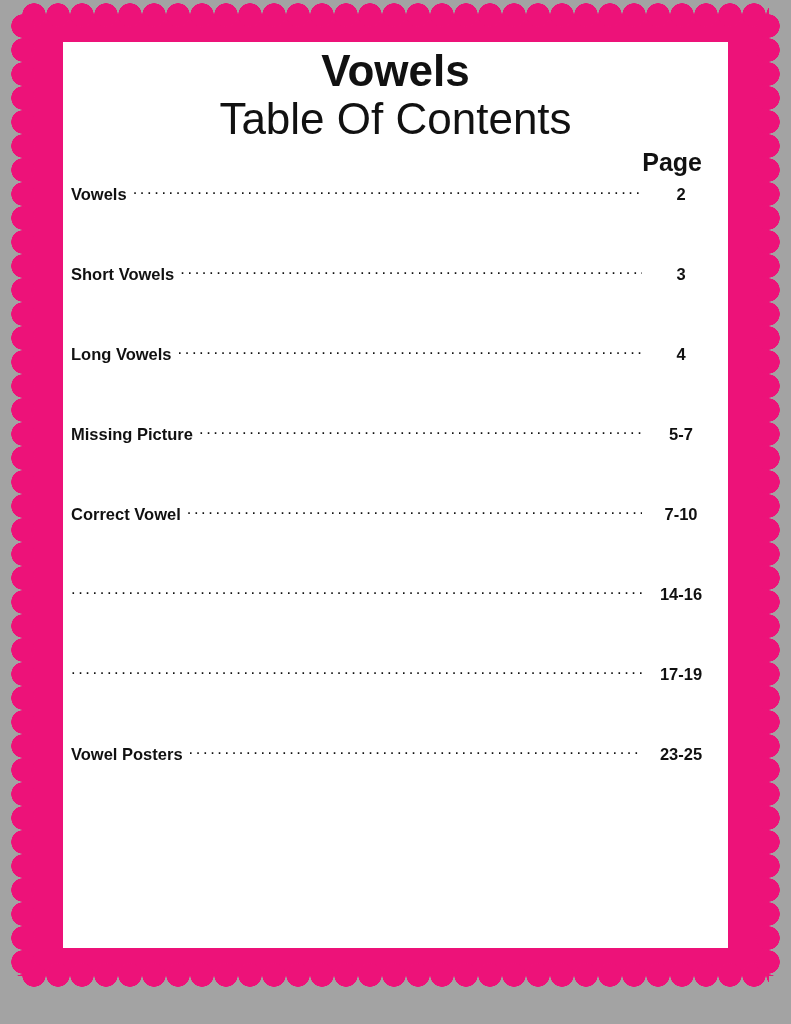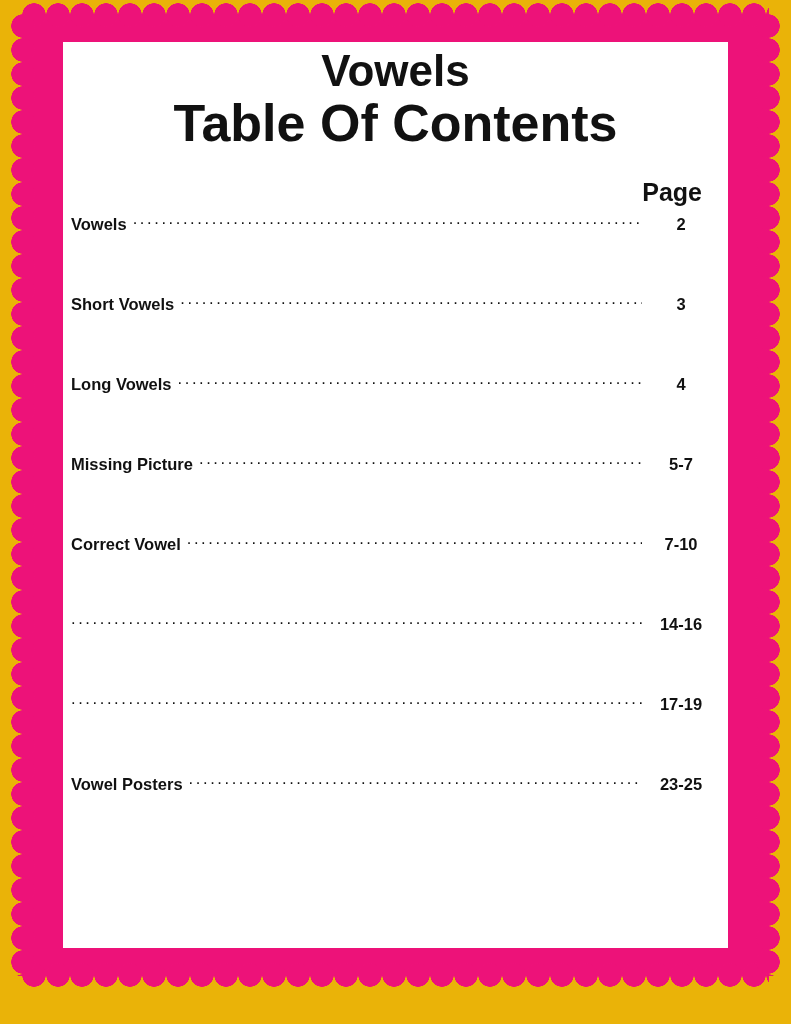--- a/index.html
+++ b/index.html
@@ -11,21 +11,21 @@
     width: 791px;
     height: 1024px;
     font-family: "Liberation Sans", sans-serif;
     overflow: hidden;
   }
 
   .page {
     position: relative;
     width: 791px;
     height: 1024px;
-    background: #eab308;
+    background: #a3a3a3;
     box-sizing: border-box;
   }
 
   
   .frame {
     position: absolute;
     left: 22px;
     top: 14px;
     width: 747px;
     height: 962px;
@@ -93,30 +93,30 @@
     padding-top: 6px;
   }
   .title-line1 {
     font-size: 44px;
     font-weight: bold;
     color: #111111;
     line-height: 1.05;
     letter-spacing: 0px;
   }
   .title-line2 {
-    font-size: 52px;
-    font-weight: bold;
+    font-size: 44px;
+    font-weight: normal;
     color: #111111;
     line-height: 1.15;
   }
 
   .page-header {
     position: relative;
     height: 34px;
-    margin-top: 24px;
+    margin-top: 3px;
   }
   .page-header .page-label {
     position: absolute;
     right: 26px;
     top: 0px;
     font-size: 25px;
     font-weight: bold;
     color: #111111;
   }
 

